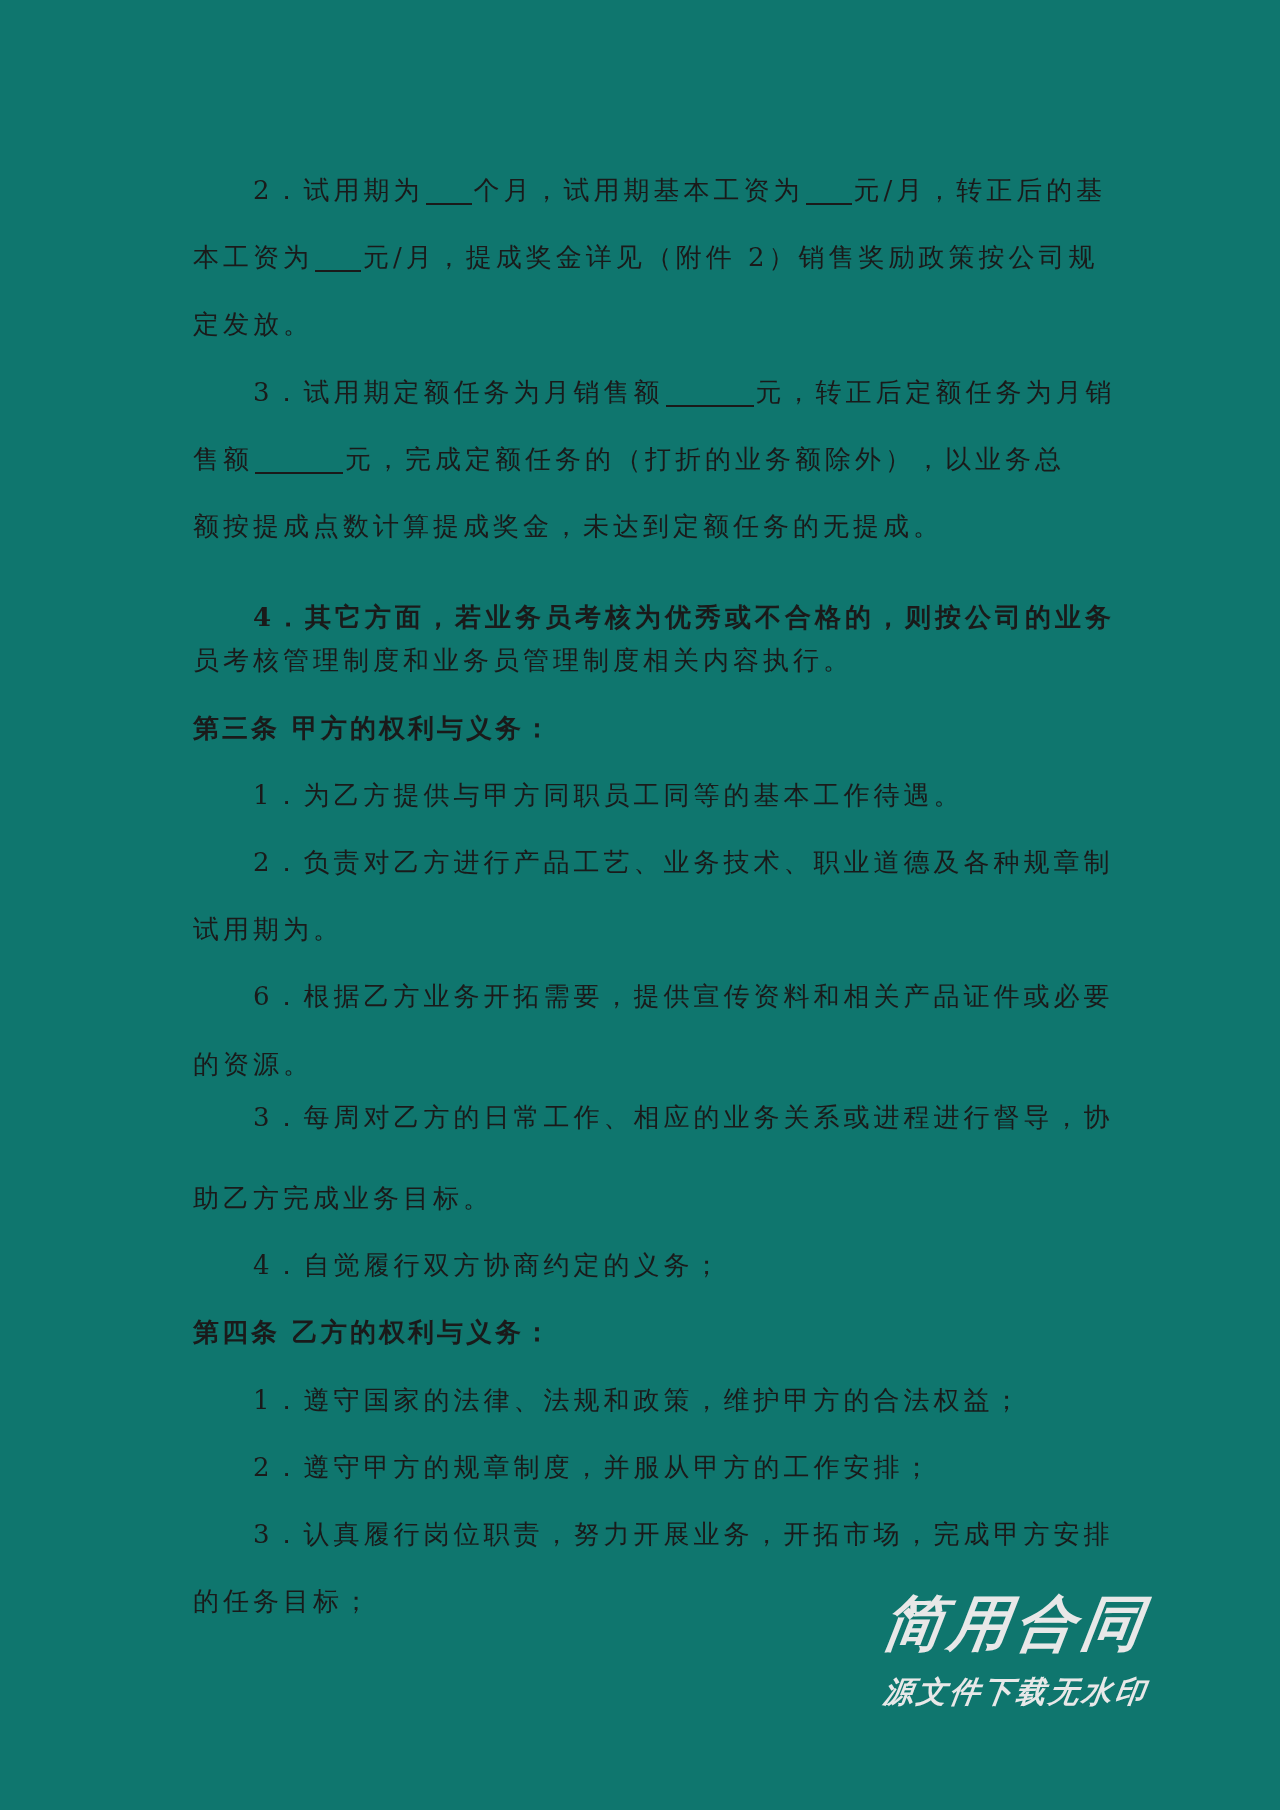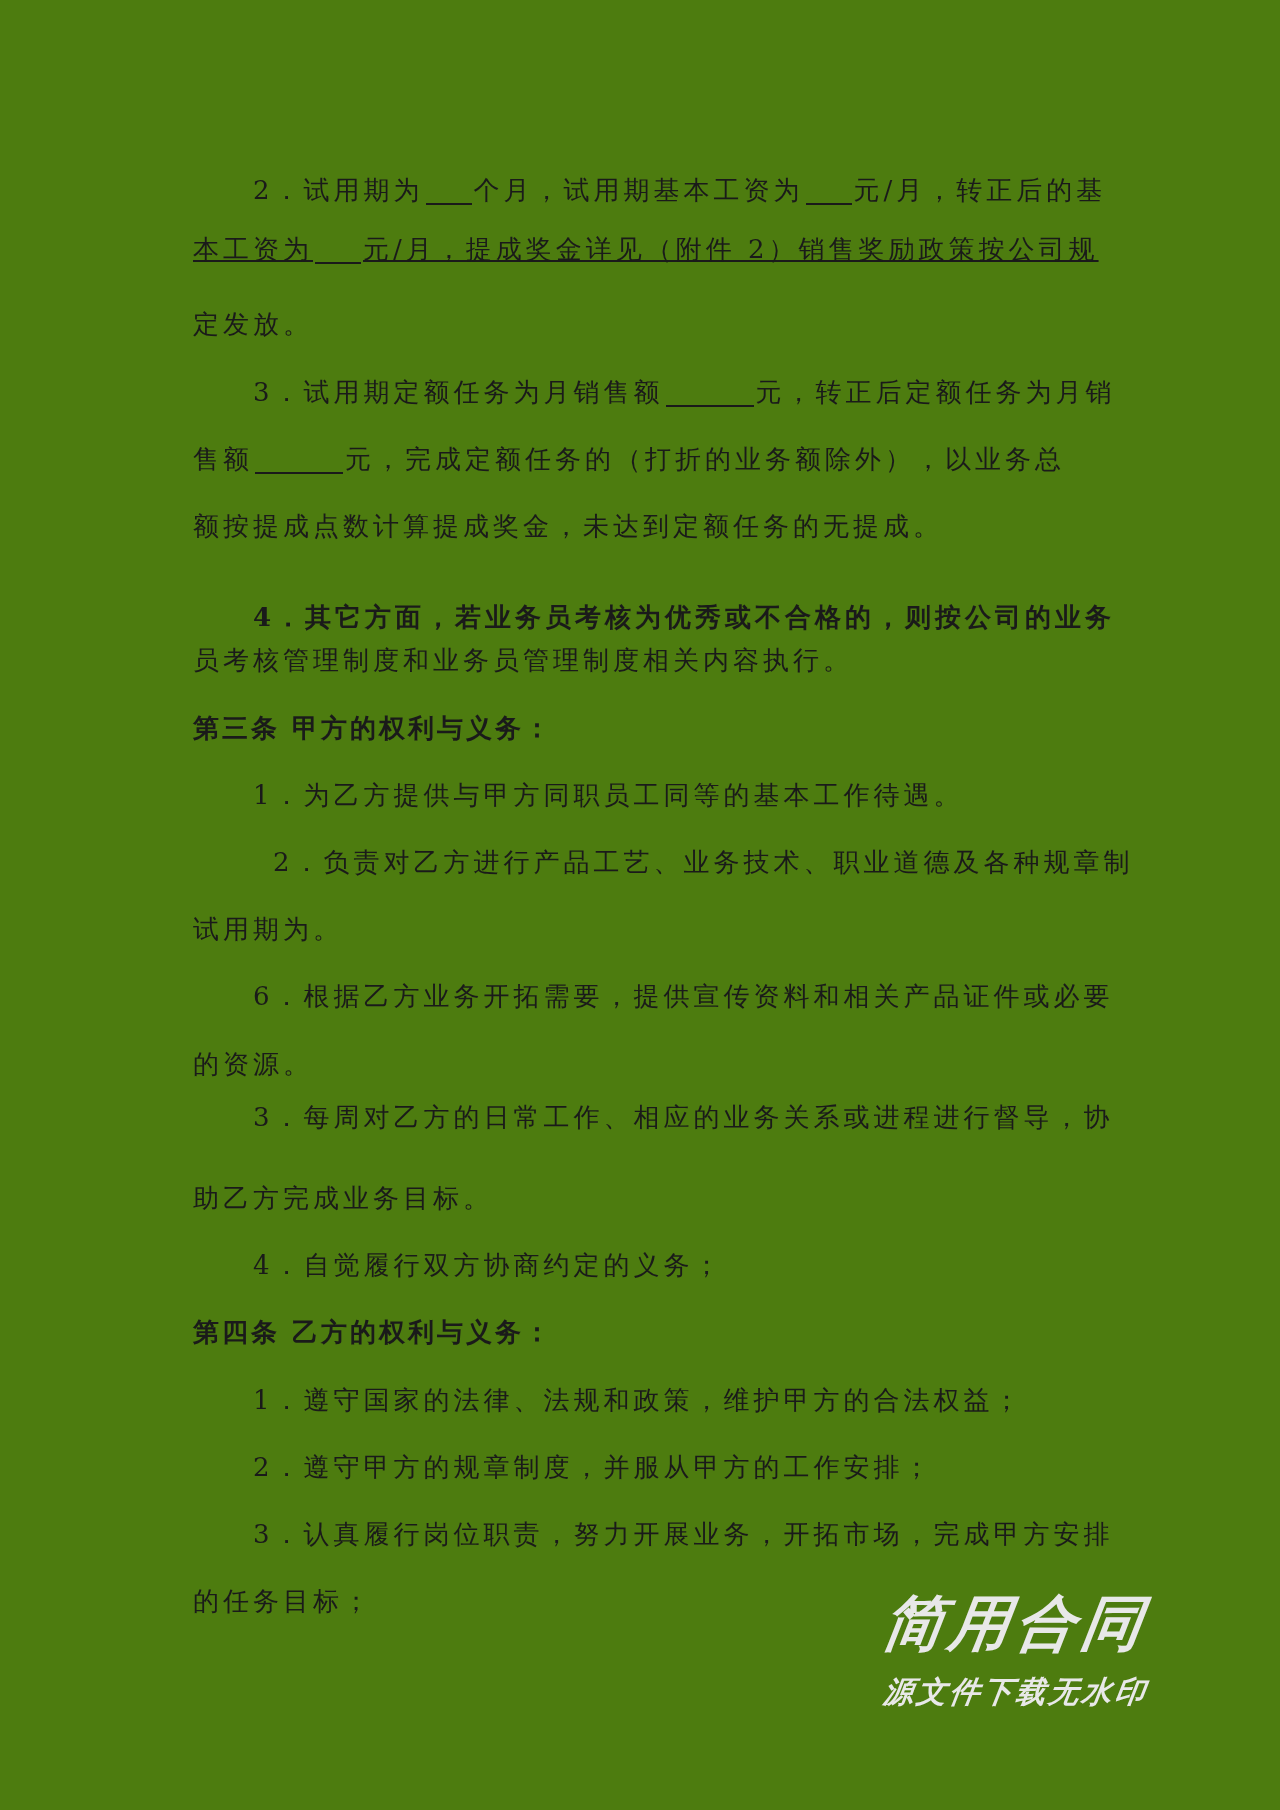--- a/index.html
+++ b/index.html
@@ -1,47 +1,47 @@
 <!DOCTYPE html>
 <html><head>
 <meta charset="utf-8">
 <style>
   html, body { margin: 0; padding: 0; background: #ffffff; }
   body { width: 1280px; height: 1810px; position: relative; overflow: hidden;
          font-family: "DejaVu Serif", serif; color: #1a1a1a; }
-  .page { position: absolute; left: 0; top: 0; width: 1280px; height: 1810px; background: #4d7c0f; }
+  .page { position: absolute; left: 0; top: 0; width: 1280px; height: 1810px; background: #0f766e; }
   .line { position: absolute; left: 193px; height: 34px; line-height: 34px;
           font-size: 26px; letter-spacing: 4px; white-space: nowrap; }
   .line.indent { left: 253px; }
   .line.heading { font-weight: bold; font-family: "DejaVu Sans", sans-serif; letter-spacing: 3px; }
   .blank { display: inline-block; height: 26px; border-bottom: 2px solid #1a1a1a;
            vertical-align: -6px; margin: 0 2px; }
   .seg { display: inline; }
   .watermark { position: absolute; left: 884px; top: 1590px; width: 300px;
                font-family: "DejaVu Sans", sans-serif; font-weight: bold; font-style: italic;
                color: #e8e8e8; }
   .wm-title { font-size: 60px; line-height: 66px; letter-spacing: 6px; transform: skewX(-8deg); }
   .wm-sub { font-size: 30px; line-height: 40px; letter-spacing: 3px; margin-top: 16px; transform: skewX(-8deg); }
 </style>
 </head>
 <body>
 
 <div class="page">
   <div id="body-lines">
       <div class="line indent" style="top: 173px;"><span class="seg">2．试用期为</span><span class="blank" style="width: 46px;"></span><span class="seg">个月，试用期基本工资为</span><span class="blank" style="width: 46px;"></span><span class="seg">元/月，转正后的基</span></div>
-      <div class="line" style="top: 232px; text-decoration: underline;"><span class="seg">本工资为</span><span class="blank" style="width: 46px;"></span><span class="seg">元/月，提成奖金详见（附件 2）销售奖励政策按公司规</span></div>
+      <div class="line" style="top: 240px;"><span class="seg">本工资为</span><span class="blank" style="width: 46px;"></span><span class="seg">元/月，提成奖金详见（附件 2）销售奖励政策按公司规</span></div>
       <div class="line" style="top: 307px;"><span class="seg">定发放。</span></div>
       <div class="line indent" style="top: 375px;"><span class="seg">3．试用期定额任务为月销售额</span><span class="blank" style="width: 88px;"></span><span class="seg">元，转正后定额任务为月销</span></div>
       <div class="line" style="top: 442px;"><span class="seg">售额</span><span class="blank" style="width: 88px;"></span><span class="seg">元，完成定额任务的（打折的业务额除外），以业务总</span></div>
       <div class="line" style="top: 509px;"><span class="seg">额按提成点数计算提成奖金，未达到定额任务的无提成。</span></div>
       <div class="line indent" style="top: 600px; font-weight: bold;"><span class="seg">4．其它方面，若业务员考核为优秀或不合格的，则按公司的业务</span></div>
       <div class="line" style="top: 643px;"><span class="seg">员考核管理制度和业务员管理制度相关内容执行。</span></div>
       <div class="line heading" style="top: 711px;"><span class="seg">第三条 甲方的权利与义务：</span></div>
       <div class="line indent" style="top: 778px;"><span class="seg">1．为乙方提供与甲方同职员工同等的基本工作待遇。</span></div>
-      <div class="line indent" style="top: 845px; margin-left: 20px;"><span class="seg">2．负责对乙方进行产品工艺、业务技术、职业道德及各种规章制</span></div>
+      <div class="line indent" style="top: 845px;"><span class="seg">2．负责对乙方进行产品工艺、业务技术、职业道德及各种规章制</span></div>
       <div class="line" style="top: 912px;"><span class="seg">试用期为。</span></div>
       <div class="line indent" style="top: 979px;"><span class="seg">6．根据乙方业务开拓需要，提供宣传资料和相关产品证件或必要</span></div>
       <div class="line" style="top: 1047px;"><span class="seg">的资源。</span></div>
       <div class="line indent" style="top: 1100px;"><span class="seg">3．每周对乙方的日常工作、相应的业务关系或进程进行督导，协</span></div>
       <div class="line" style="top: 1181px;"><span class="seg">助乙方完成业务目标。</span></div>
       <div class="line indent" style="top: 1248px;"><span class="seg">4．自觉履行双方协商约定的义务；</span></div>
       <div class="line heading" style="top: 1315px; text-align: right;"><span class="seg">第四条 乙方的权利与义务：</span></div>
       <div class="line indent" style="top: 1383px;"><span class="seg">1．遵守国家的法律、法规和政策，维护甲方的合法权益；</span></div>
       <div class="line indent" style="top: 1450px;"><span class="seg">2．遵守甲方的规章制度，并服从甲方的工作安排；</span></div>
       <div class="line indent" style="top: 1517px;"><span class="seg">3．认真履行岗位职责，努力开展业务，开拓市场，完成甲方安排</span></div>

